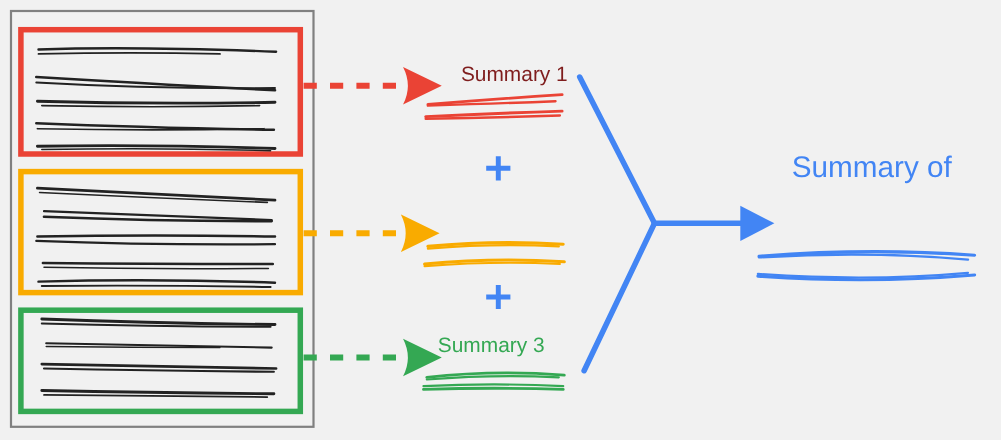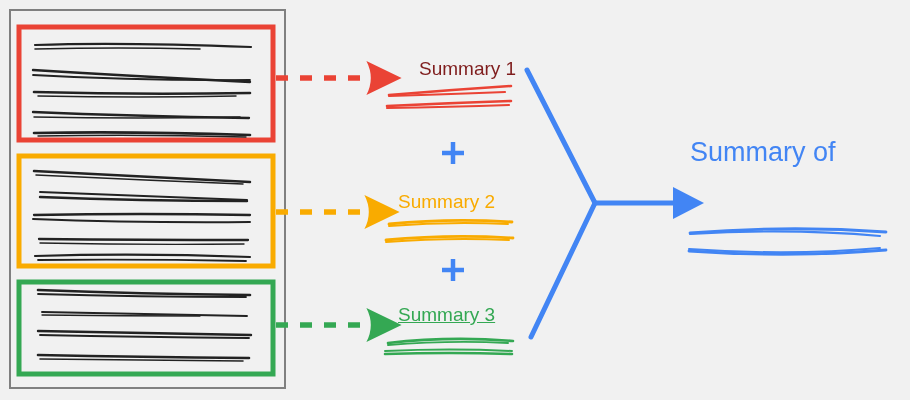--- a/index.html
+++ b/index.html
@@ -16,27 +16,27 @@
   .lbl{
     position:absolute;
     font-family:"Liberation Sans", sans-serif;
     font-size:19px;
     font-weight:400;
     white-space:nowrap;
     letter-spacing:0px;
   }
   #sum1-label{ left:407px; top:58px; color:#7f1d1d;margin-left:12px; }
   #sum2-label{ left:398px; top:191px; color:#F9AB00; }
-  #sum3-label{ left:398px; top:304px; color:#34A853;text-decoration:underline; }
+  #sum3-label{ left:398px; top:304px; color:#34A853; }
 
   #final-label{
     position:absolute;
     left:690px; top:134px;
     width:205px;
-    text-align:left;
+    text-align:center;
     color:#4285F4;
     font-size:27px;
     line-height:36px;
     font-family:"Liberation Sans", sans-serif;
   }
   #final-label span{display:block;}
 </style>
 </head>
 <body>
 
@@ -149,21 +149,20 @@
 
     <g fill="none" stroke="#4285F4" stroke-linecap="round">
       <path d="M690 233 Q790 225 886 232" stroke-width="2.8"></path>
       <path d="M690 234 Q790 228 880 236" stroke-width="2.2"></path>
       <path d="M689 251 Q790 258 886 250" stroke-width="2.8"></path>
       <path d="M689 249 Q790 256 880 248" stroke-width="2.0"></path>
     </g>
   </svg>
 
   <div class="lbl" id="sum1-label">Summary 1</div>
-  <div class="lbl" id="sum2-label">Summary 2</div>
   <div class="lbl" id="sum3-label">Summary 3</div>
 
   <svg width="30" height="30" style="position:absolute;left:438px;top:138px;">
     <g stroke="#4285F4" stroke-width="4.5" stroke-linecap="butt">
       <line x1="4" y1="15" x2="26" y2="15"></line>
       <line x1="15" y1="4" x2="15" y2="26"></line>
     </g>
   </svg>
   <svg width="30" height="30" style="position:absolute;left:438px;top:255px;">
     <g stroke="#4285F4" stroke-width="4.5" stroke-linecap="butt">

